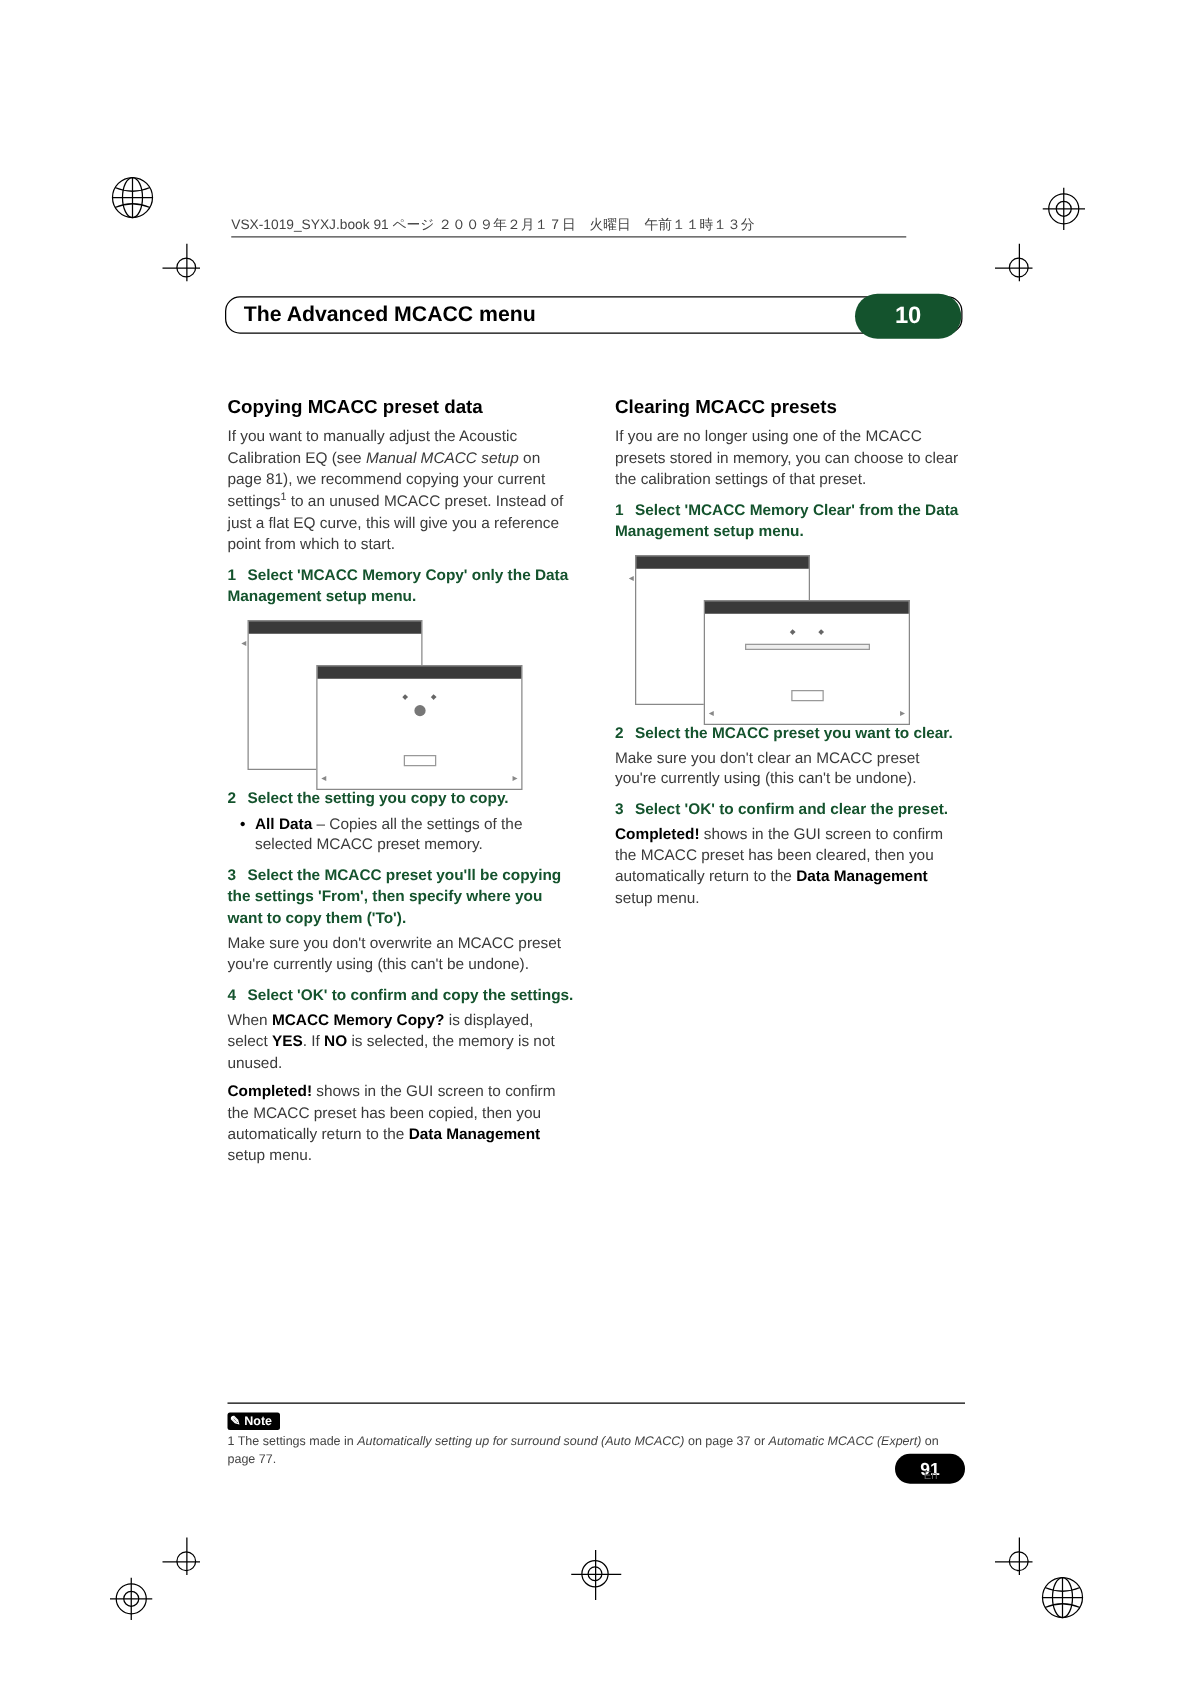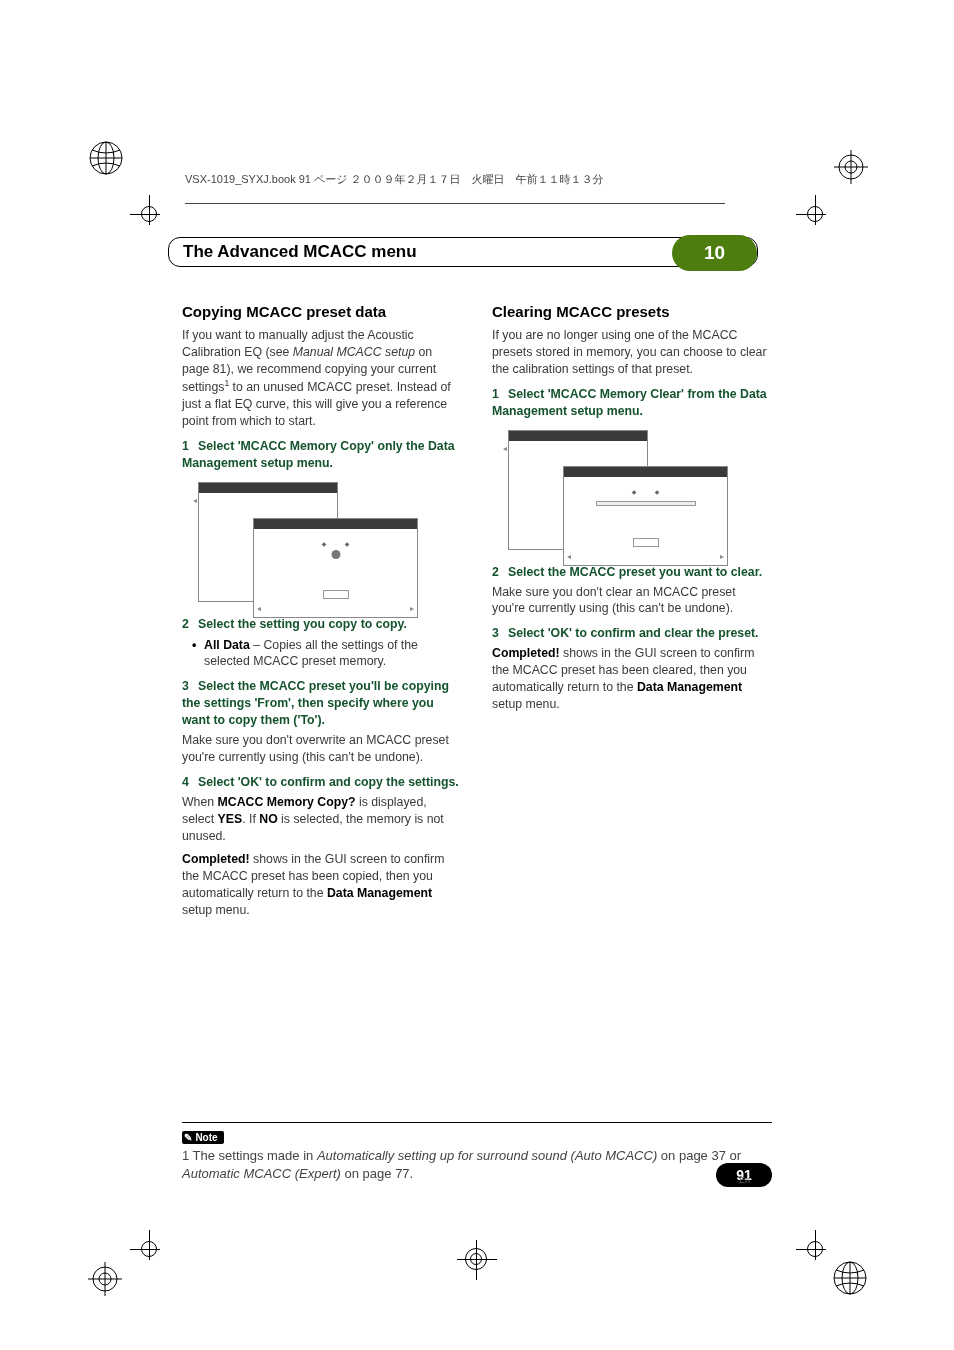--- a/index.html
+++ b/index.html
@@ -37,60 +37,60 @@
   .corner-globe.tr { top:150px; right:86px; }
   .corner-globe.bl { bottom:54px; left:88px; }
   .corner-globe.br { bottom:54px; right:86px; }
 
   .header-line {
     position:absolute;
     top:172px; left:185px;
     font-size:11px;
     color:#444;
     border-bottom:1px solid #444;
-    padding-bottom:16px;
+    padding-bottom:2px;
     width:540px;
   }
 
   
   .chapter-bar {
     position:absolute;
-    top:237px; left:168px; width:590px;
+    top:237px; left:180px; width:590px;
     border:1px solid #000;
     border-radius:12px;
     height:30px;
     display:flex;
     align-items:center;
   }
   .chapter-bar .title {
     font-weight:bold;
     font-size:17px;
     padding-left:14px;
     flex:1;
   }
   .chapter-bar .num {
     position:absolute;
     right:0;
     top:-3px;
     width:85px;
     height:36px;
-    background:#4d7c0f;
+    background:#14532d;
     border-radius:18px;
     color:#fff;
     font-weight:bold;
     font-size:19px;
     display:flex;
     align-items:center;
     justify-content:center;
   }
 
   
   .page {
     position:absolute;
-    top:302px;
+    top:316px;
     left:182px;
     width:590px;
     display:flex;
     gap:30px;
     font-size:12.3px;
     line-height:1.38;
     color:#3a3a3a;
   }
   .col { flex:1; }
   h2.section {
@@ -144,21 +144,21 @@
     align-items:center;
     background:#000;
     color:#fff;
     font-size:10px;
     font-weight:bold;
     padding:1px 6px 1px 2px;
     border-radius:2px;
     margin-bottom:3px;
   }
   .note-tag .pencil { margin-right:3px; }
-  .footnote-text { font-size:13px; color:#444; line-height:1.35; }
+  .footnote-text { font-size:10px; color:#444; line-height:1.35; }
 
   .page-number {
     position:absolute;
     right:182px;
     top:1163px;
     width:56px;
     height:24px;
     background:#000;
     border-radius:12px;
     color:#fff;

